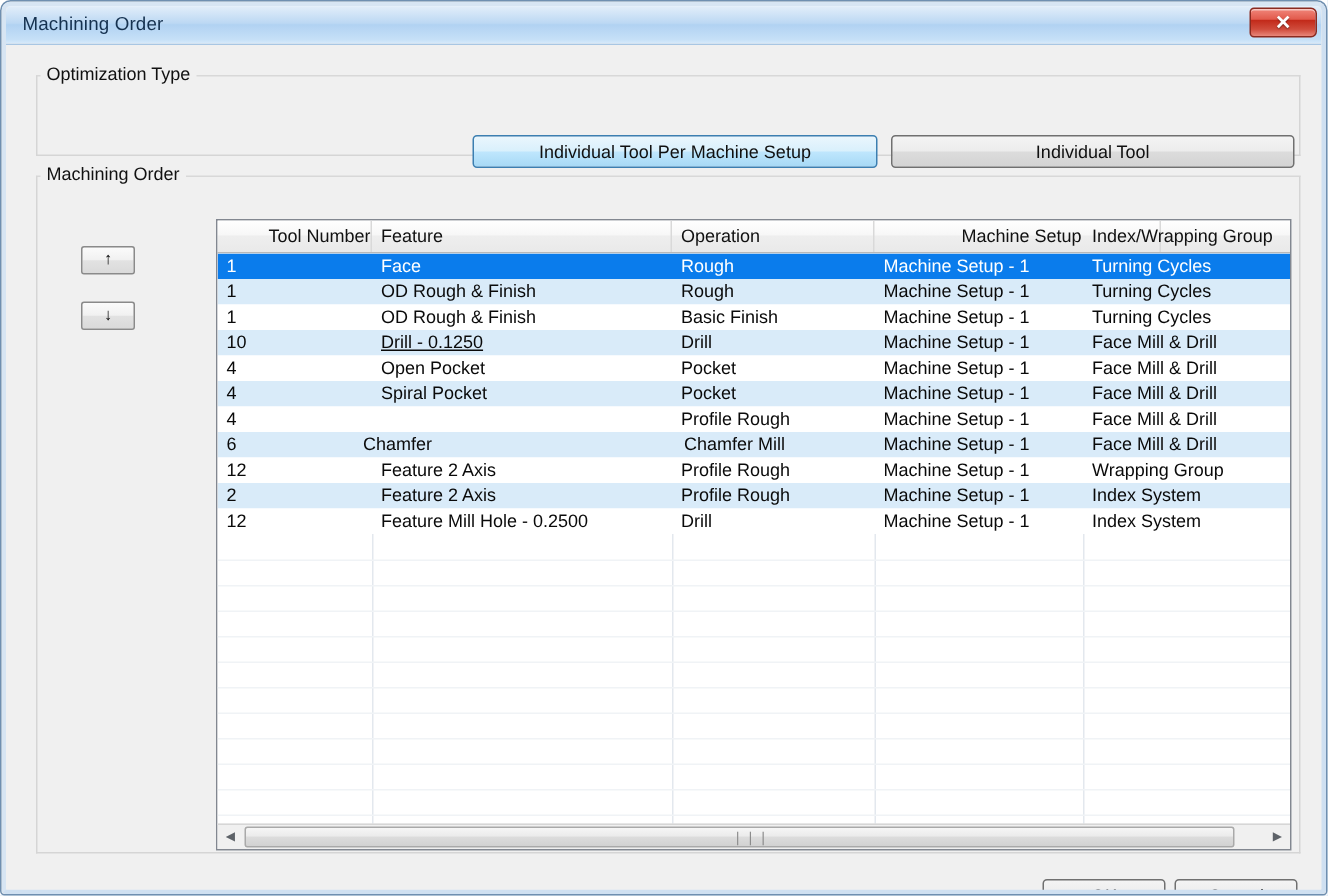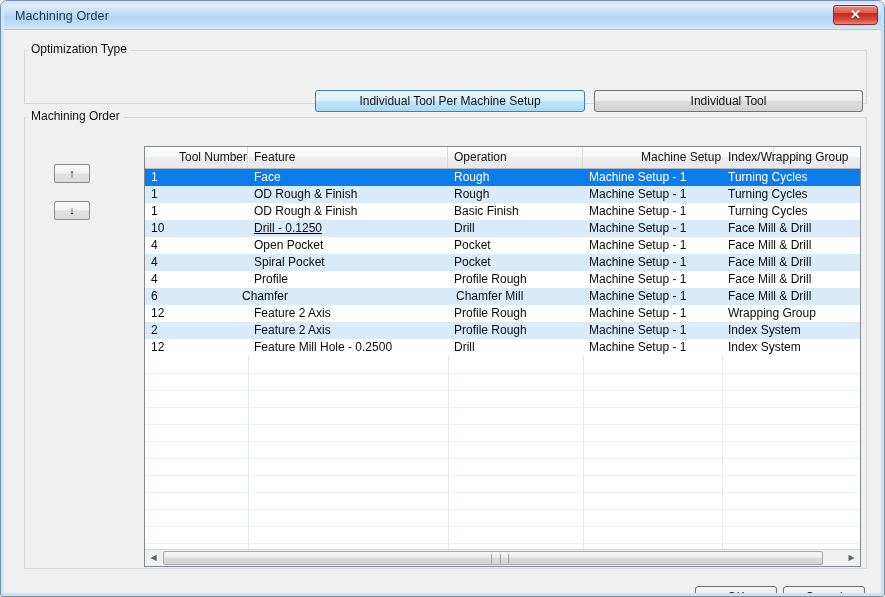--- a/index.html
+++ b/index.html
@@ -406,21 +406,20 @@
           </div>
           <div class="grid-row even">
             <div class="cell" style="left: 0px; width: 103px;">4</div>
             <div class="cell" style="left: 103px; width: 200px;">Spiral Pocket</div>
             <div class="cell" style="left: 303px; width: 135px;">Pocket</div>
             <div class="cell" style="left: 438px; width: 139px;">Machine Setup - 1</div>
             <div class="cell" style="left: 577px; width: 140px;">Face Mill &amp; Drill</div>
           </div>
           <div class="grid-row odd">
             <div class="cell" style="left: 0px; width: 103px;">4</div>
-            <div class="cell" style="left: 103px; width: 200px;">Profile</div>
             <div class="cell" style="left: 303px; width: 135px;">Profile Rough</div>
             <div class="cell" style="left: 438px; width: 139px;">Machine Setup - 1</div>
             <div class="cell" style="left: 577px; width: 140px;">Face Mill &amp; Drill</div>
           </div>
           <div class="grid-row even">
             <div class="cell" style="left: 0px; width: 103px;">6</div>
             <div class="cell" style="left: 91px; width: 200px;">Chamfer</div>
             <div class="cell" style="left: 305px; width: 135px;">Chamfer Mill</div>
             <div class="cell" style="left: 438px; width: 139px;">Machine Setup - 1</div>
             <div class="cell" style="left: 577px; width: 140px;">Face Mill &amp; Drill</div>

